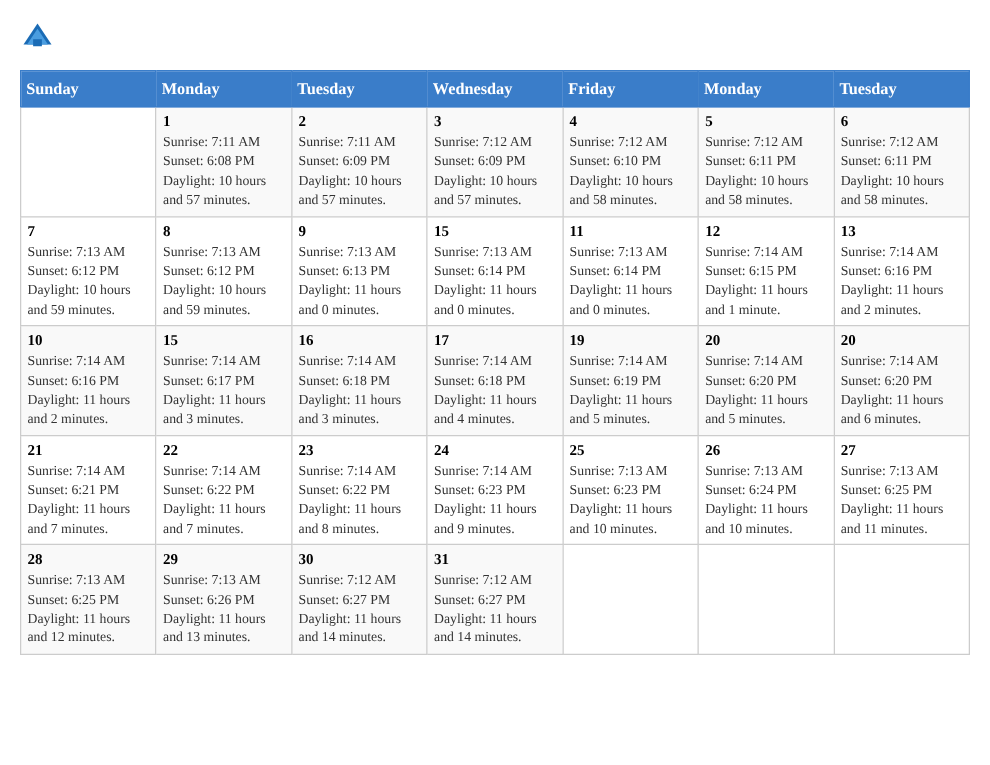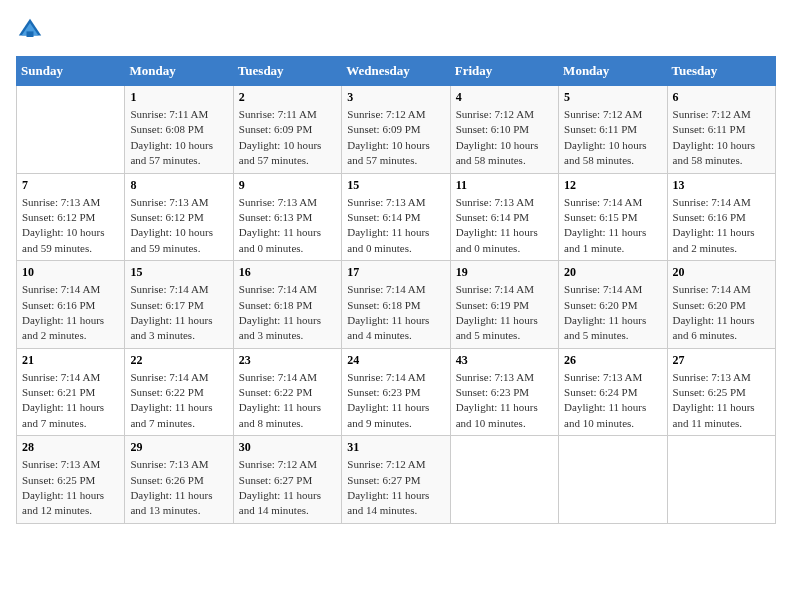--- a/index.html
+++ b/index.html
@@ -292,21 +292,21 @@
 and 8 minutes.</div>
         </td>
         <td>
           <span class="day-number">24</span>
           <div class="day-info" style="white-space: pre-line;">Sunrise: 7:14 AM
 Sunset: 6:23 PM
 Daylight: 11 hours
 and 9 minutes.</div>
         </td>
         <td>
-          <span class="day-number">43</span>
+          <span class="day-number">25</span>
           <div class="day-info" style="white-space: pre-line;">Sunrise: 7:13 AM
 Sunset: 6:23 PM
 Daylight: 11 hours
 and 10 minutes.</div>
         </td>
         <td>
           <span class="day-number">26</span>
           <div class="day-info" style="white-space: pre-line;">Sunrise: 7:13 AM
 Sunset: 6:24 PM
 Daylight: 11 hours

